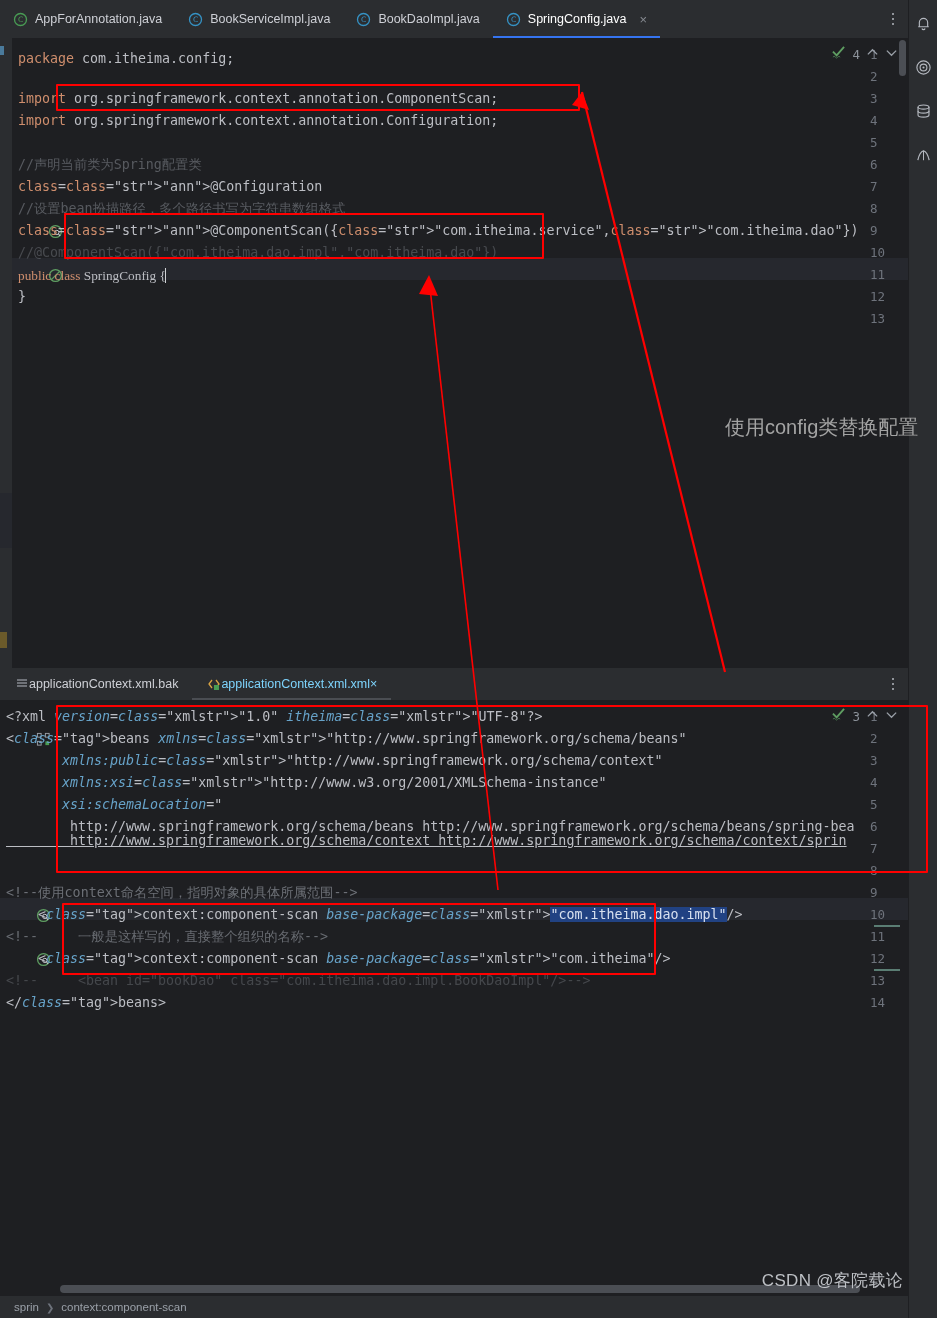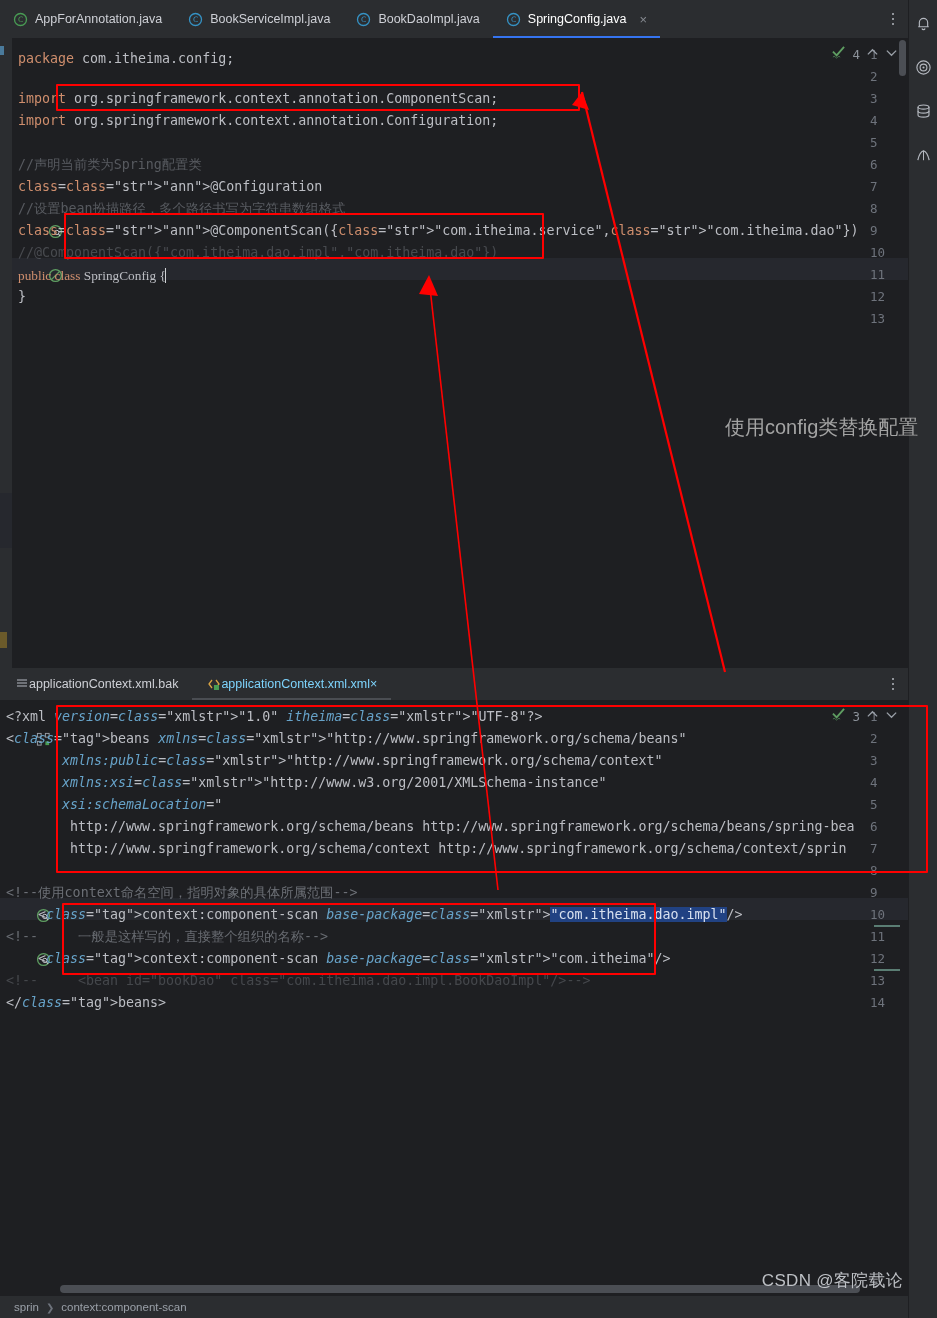--- a/index.html
+++ b/index.html
@@ -296,21 +296,21 @@
         <div class="cl" style="top: 28px;">&lt;<span <span="" class="attb">class</span>="tag"&gt;beans <span class="attb">xmlns</span>=<span <span="" class="attb">class</span>="xmlstr"&gt;"http://www.springframework.org/schema/beans"</div>
         <div class="ln" style="top: 50px;">3</div>
         <div class="cl" style="top: 50px;">       <span class="attb">xmlns:public</span>=<span <span="" class="attb">class</span>="xmlstr"&gt;"http://www.springframework.org/schema/context"</div>
         <div class="ln" style="top: 72px;">4</div>
         <div class="cl" style="top: 72px;">       <span class="attb">xmlns:xsi</span>=<span <span="" class="attb">class</span>="xmlstr"&gt;"http://www.w3.org/2001/XMLSchema-instance"</div>
         <div class="ln" style="top: 94px;">5</div>
         <div class="cl" style="top: 94px;">       <span class="attb">xsi:schemaLocation</span>="</div>
         <div class="ln" style="top: 116px;">6</div>
         <div class="cl" style="top: 116px;">        http://www.springframework.org/schema/beans http://www.springframework.org/schema/beans/spring-bea</div>
         <div class="ln" style="top: 138px;">7</div>
-        <div class="cl" style="top: 138px;">        http://www.springframework.org/schema/context http://www.springframework.org/schema/context/sprin</div>
+        <div class="cl" style="top: 130px; text-decoration: underline;">        http://www.springframework.org/schema/context http://www.springframework.org/schema/context/sprin</div>
         <div class="ln" style="top: 160px;">8</div>
         <div class="cl" style="top: 160px;"></div>
         <div class="ln" style="top: 182px;">9</div>
         <div class="cl" style="top: 182px; opacity: 0.85;"><span class="cmt">&lt;!--使用context命名空间，指明对象的具体所属范围--&gt;</span></div>
         <div class="ln" style="top: 204px;">10</div>
         <div class="gicon" style="top: 208px;"><svg width="15" height="15" viewBox="0 0 16 16">
             <circle cx="8" cy="8" r="6.3" fill="none" stroke="#5f9e62" stroke-width="1.4"></circle>
             <circle cx="9.4" cy="9" r="2.3" fill="none" stroke="#cfd2d6" stroke-width="1"></circle>
             <path d="M11.2 10.8 L13 12.6" stroke="#cfd2d6" stroke-width="1.1"></path>
           </svg></div>

